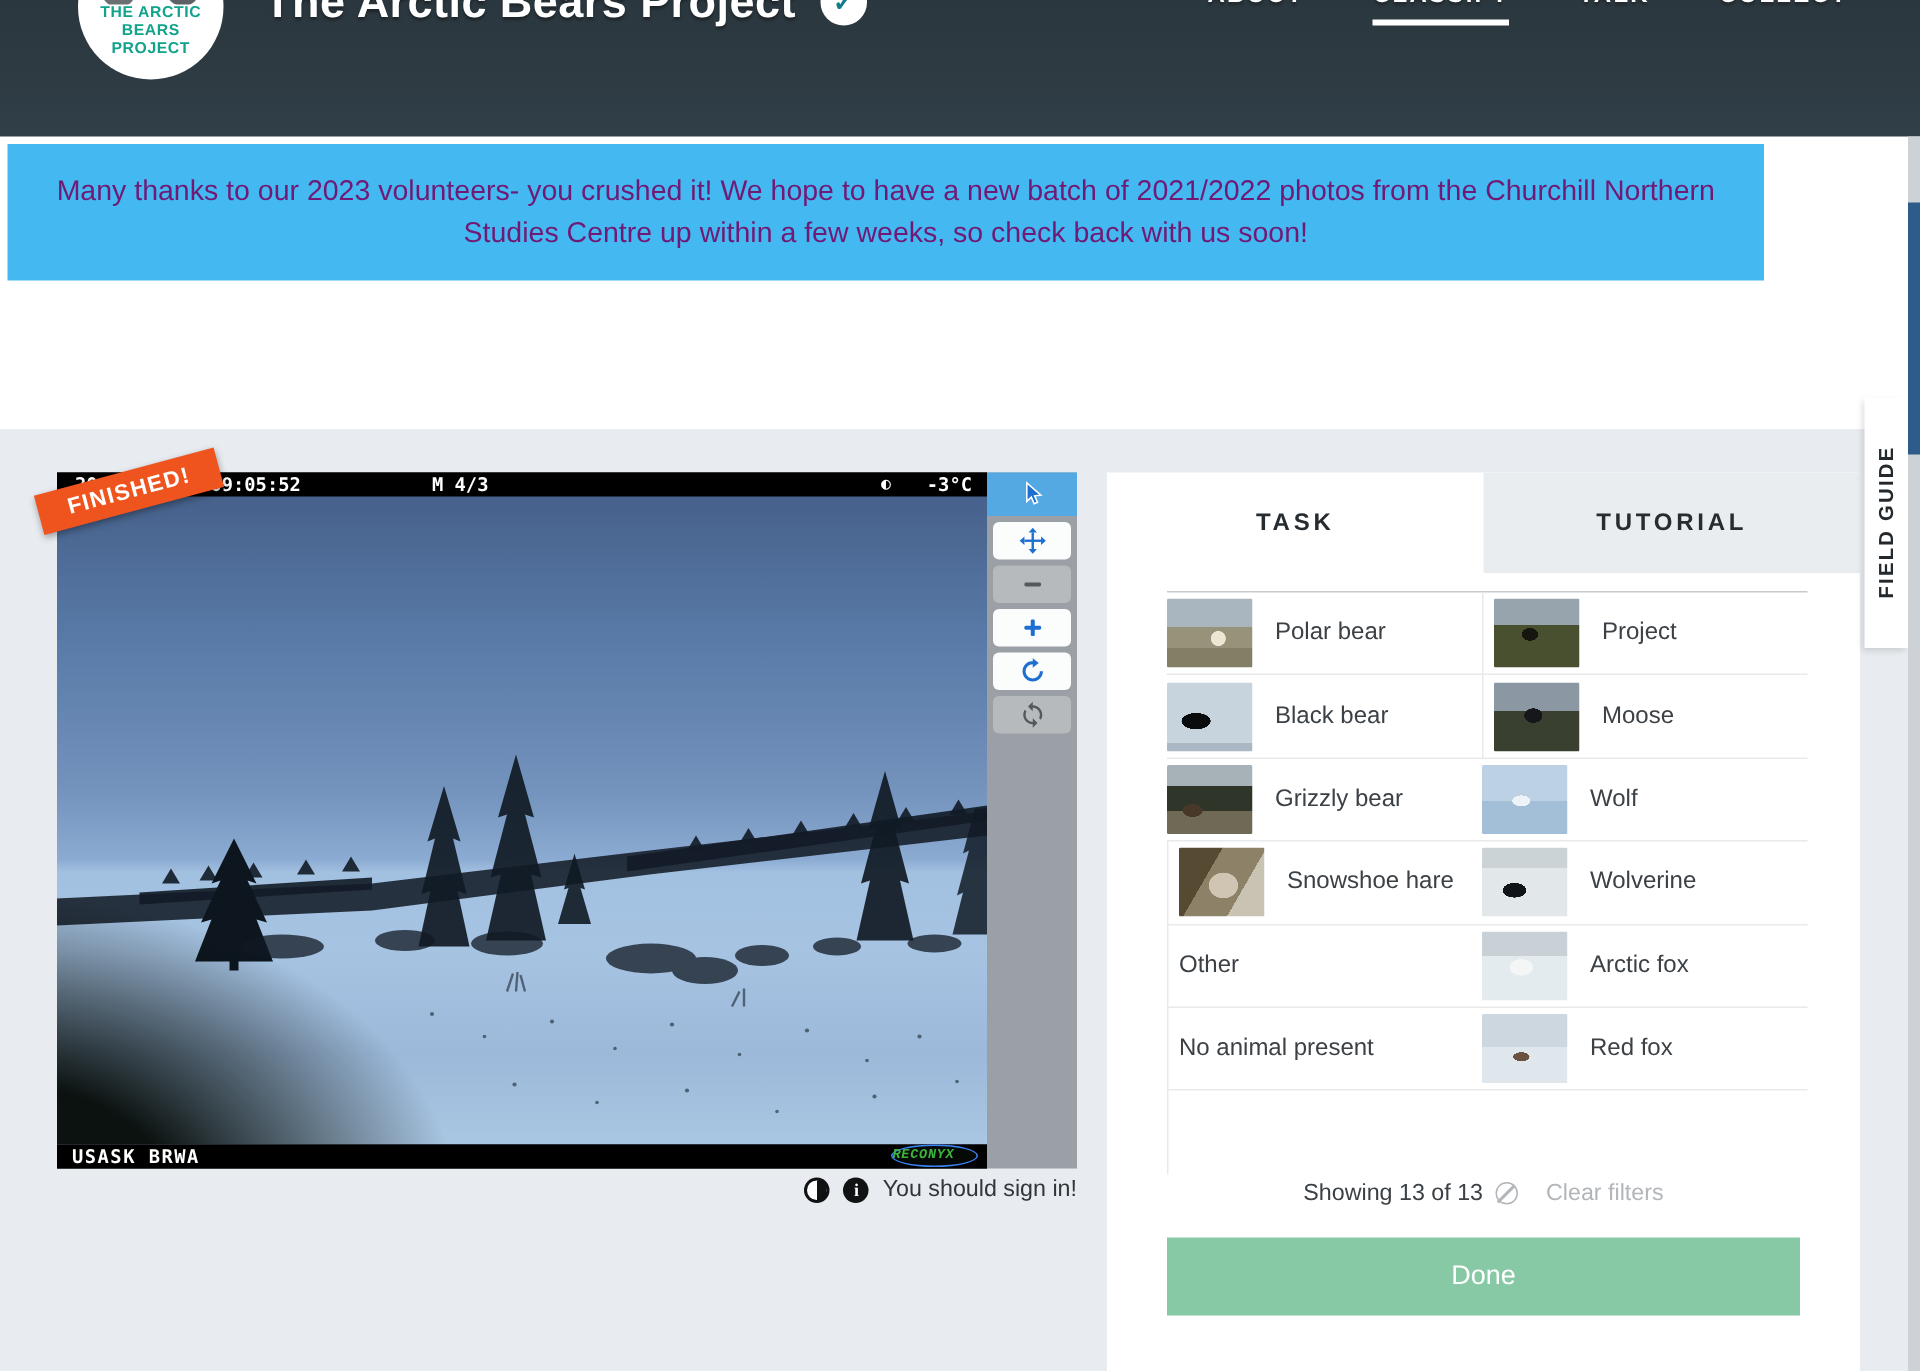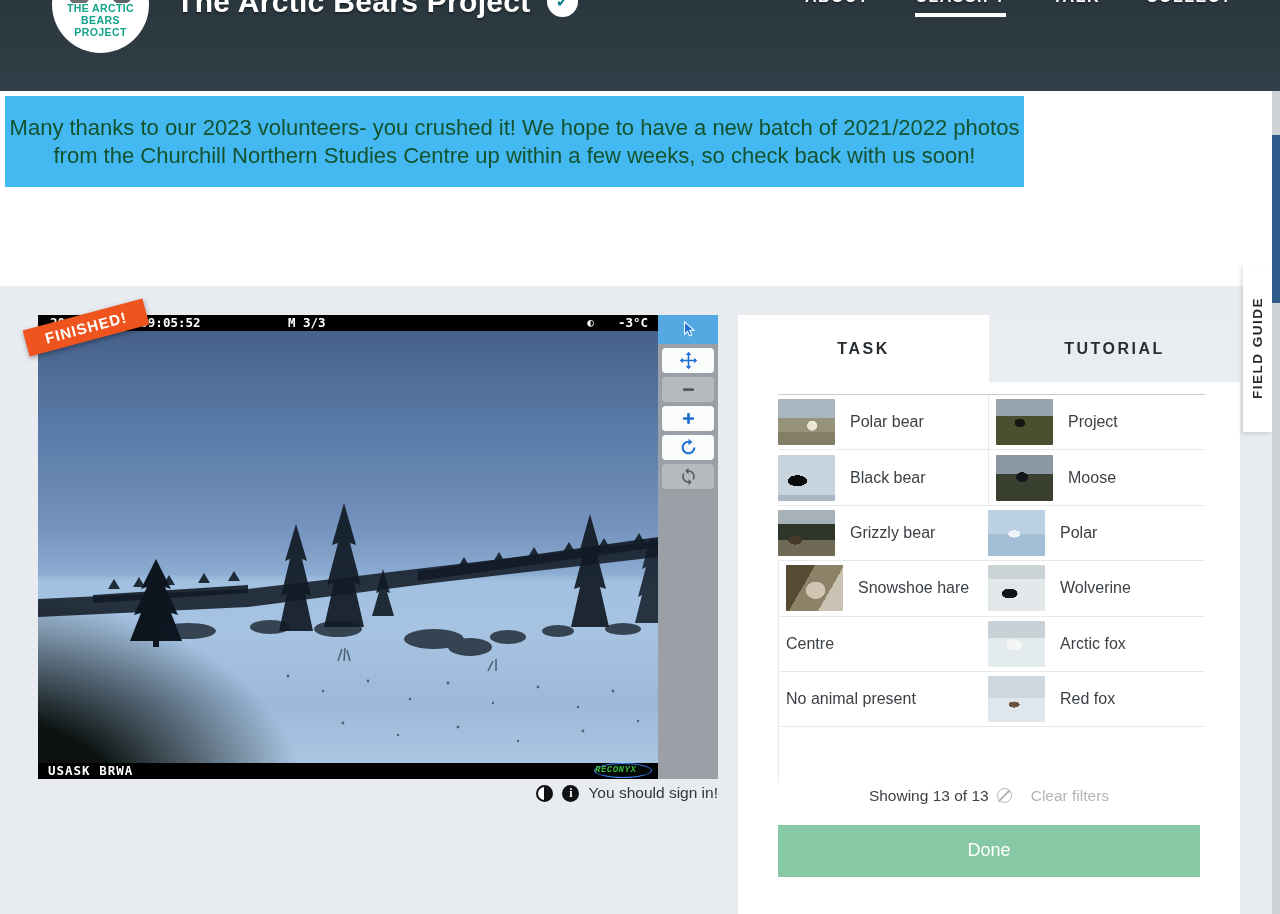--- a/index.html
+++ b/index.html
@@ -27,23 +27,23 @@
   .site-title { position:absolute; left:176px; top:-15px; font-size:30px; font-weight:bold;
     color:#fff; letter-spacing:.3px; text-shadow:0 2px 2px rgba(0,0,0,.35); white-space:nowrap; }
   .verified { position:absolute; left:547px; top:-14px; width:31px; height:31px; border-radius:50%;
     background:#fff; color:#0f7d88; font-size:17px; line-height:31px; font-weight:bold; text-align:center; }
   .nav { position:absolute; right:48px; top:-12px; display:flex; gap:46px; }
   .nav .nav-item { color:#fff; font-weight:bold; font-size:16px; letter-spacing:1.5px;
     padding-bottom:7px; cursor:pointer; text-shadow:0 2px 2px rgba(0,0,0,.3); }
   .nav .nav-item.active { border-bottom:4px solid #fff; }
 
   
-  .banner-info { position:absolute; left:5px; top:96px; width:1019px; height:91px;
-    background:#43b8f1; color:#14532d; display:flex; align-items:center; justify-content:center;
-    text-align:center; font-size:22px; line-height:28px; }
+  .banner-info { position:absolute; left:5px; top:96px; width:1171px; height:91px;
+    background:#43b8f1; color:#701a75; display:flex; align-items:center; justify-content:center;
+    text-align:center; font-size:19px; line-height:28px; }
   .banner-info .msg { max-width:1215px; }
   .banner-success { position:absolute; left:5px; top:193px; width:1267px; height:93px;
     background:#41ba77; color:#fff; text-align:center; font-size:17.5px; }
   .banner-success .line1 { margin-top:22px; line-height:24px; }
   .banner-success .line2 { margin-top:6px; line-height:24px; }
   .b { font-weight:bold; }
   .link-strong { font-weight:bold; text-decoration:underline; cursor:pointer; }
   .link { text-decoration:underline; cursor:pointer; }
 
   
@@ -166,21 +166,21 @@
   </div>
 
   <div class="banner-info">
     <div class="msg">Many thanks to our 2023 volunteers- you crushed it! We hope to have a new batch of 2021/2022 photos from the Churchill Northern Studies Centre up within a few weeks, so check back with us soon!</div>
   </div>
 
 
   <div class="photo-frame">
     <div class="meta-bar">
       <span class="meta-left">20       17 09:05:52</span>
-      <span class="meta-frame">M 3/3</span>
+      <span class="meta-frame">M 4/3</span>
       <span class="meta-right">
         <span class="moon">◐</span>
         <span>-3°C</span>
       </span>
     </div>
     <div class="photo">
       <svg width="620" height="432" viewBox="0 0 620 432">
 
         <polygon points="0,268 210,258 395,236 620,210 620,226 395,252 210,276 0,286" fill="#141d28" opacity="0.88"></polygon>
 
@@ -319,32 +319,32 @@
       <div class="cell col2">
           <div class="thumb t-moose"></div>
           <span>Moose</span>
         </div>
       <div class="cell">
           <div class="thumb t-grizzly"></div>
           <span>Grizzly bear</span>
         </div>
       <div class="cell">
           <div class="thumb t-wolf"></div>
-          <span>Polar</span>
+          <span>Wolf</span>
         </div>
       <div class="cell col2">
           <div class="thumb t-snowhare"></div>
           <span>Snowshoe hare</span>
         </div>
       <div class="cell">
           <div class="thumb t-wolverine"></div>
           <span>Wolverine</span>
         </div>
       <div class="cell col2">
-          <span>Centre</span>
+          <span>Other</span>
         </div>
       <div class="cell">
           <div class="thumb t-arcfox"></div>
           <span>Arctic fox</span>
         </div>
       <div class="cell col2">
           <span>No animal present</span>
         </div>
       <div class="cell">
           <div class="thumb t-redfox"></div>

